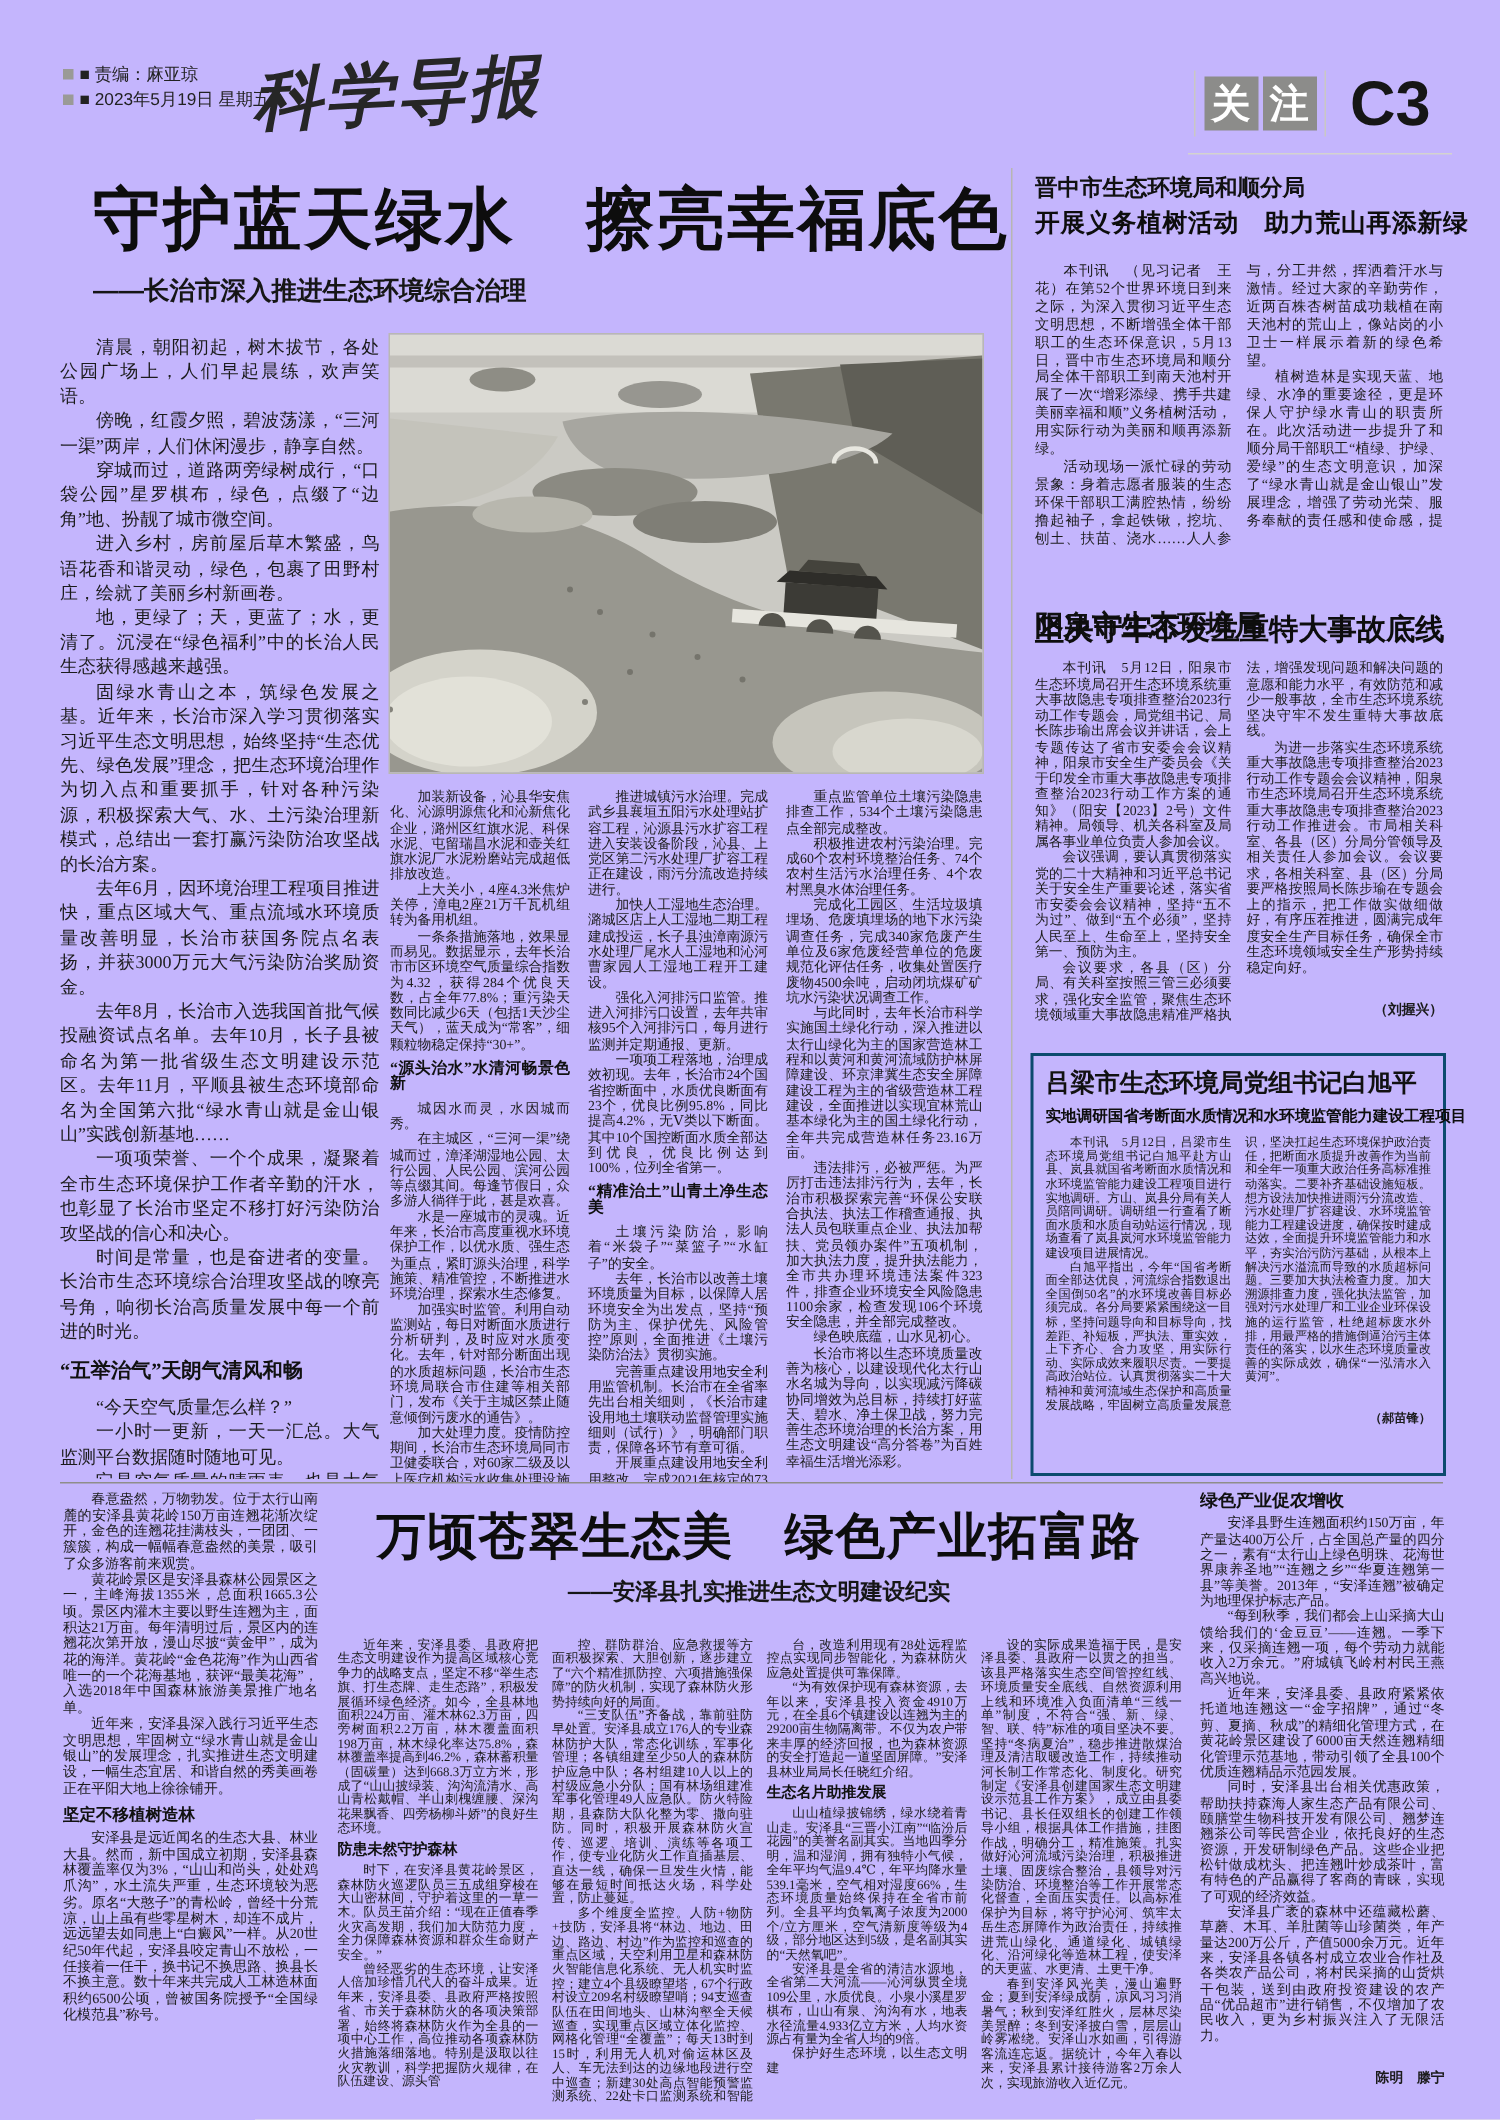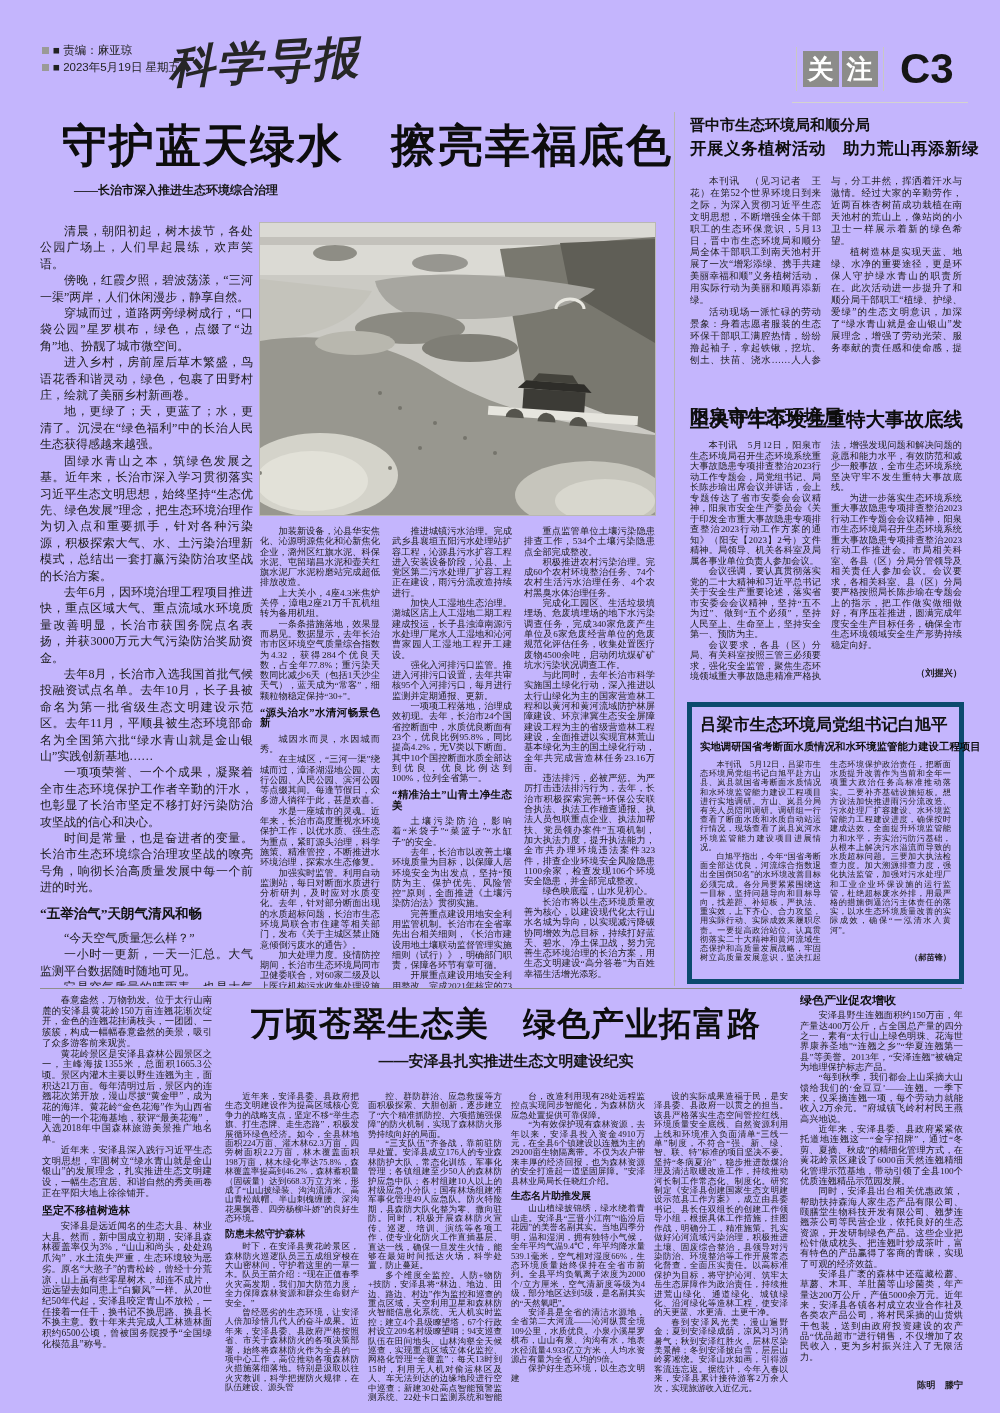--- a/index.html
+++ b/index.html
@@ -15,22 +15,22 @@
   .hdr-right{position:absolute;left:792px;top:38px;width:176px;height:62px;display:flex;align-items:center;}
   .hdr-right .vline{width:1px;height:44px;background:#c9c8c4;margin:0 4px;}
   .sec-box{width:36px;height:36px;background:#8c8c8a;color:#fff;font-family:"Liberation Sans",sans-serif;
            font-weight:bold;font-size:26px;display:flex;align-items:center;justify-content:center;margin:0 1.5px;}
   .page-no{font-family:"Liberation Sans",sans-serif;font-weight:bold;font-size:42px;color:#161616;margin-left:12px;}
   .hdr-rule{position:absolute;left:792px;top:102px;width:176px;height:1px;background:#d4d3cf;}
   
   .m-headline{position:absolute;left:40px;top:116px;width:600px;text-align:center;
               font-family:"Liberation Sans",sans-serif;font-weight:bold;font-size:45px;
               letter-spacing:2px;color:#0d0d0d;white-space:nowrap;margin-left:22px;}
-  .m-deck{position:absolute;left:62px;top:182px;font-size:12px;font-weight:bold;color:#161616;
-          font-family:Liberation Serif, serif;margin-left:12px;}
+  .m-deck{position:absolute;left:62px;top:182px;font-size:17px;font-weight:bold;color:#161616;
+          font-family:Liberation Sans, sans-serif;}
   .col{position:absolute;overflow:hidden;text-align:justify;}
   .para{margin:0;text-indent:2em;}
   .col-subhead{font-family:Liberation Serif, serif;font-weight:bold;text-indent:0;
                margin:7px 0 5px;color:#111;}
   .byline{text-align:right;font-weight:bold;text-indent:0;margin-top:18px;}
   .c1{left:40px;top:223px;width:213px;height:763px;font-size:12px;line-height:16.4px;}
   .c1 .col-subhead{font-size:13.5px;margin:10px 0 8px;}
   .ncol{font-size:9.2px;line-height:10.3px;top:526px;height:462px;}
   .ncol .col-subhead{font-size:10.5px;}
   .nA{left:260px;width:120px;}
@@ -45,21 +45,21 @@
   .sb-headline{position:absolute;left:690px;font-family:"Liberation Sans",sans-serif;font-weight:bold;
                color:#0d0d0d;white-space:nowrap;}
   .sb-body{position:absolute;left:690px;width:272px;column-count:2;column-gap:10px;overflow:hidden;
            text-align:justify;}
   .a1-kicker{top:116px;font-size:15px;}
   .a1-headline{top:138px;font-size:16.5px;letter-spacing:.5px;}
   .a1-body{top:176px;height:198px;font-size:9.5px;line-height:11.9px;}
   .a2-kicker{top:404px;font-size:19px;}
   .a2-headline{top:406px;font-size:19.5px;}
   .a2-body{top:440px;height:254px;font-size:9.2px;line-height:10.5px;}
-  .lv-box{position:absolute;left:687px;top:702px;width:277px;height:282px;border:5px solid #0c4a6e;
+  .lv-box{position:absolute;left:687px;top:702px;width:277px;height:282px;border:2px solid #0c4a6e;
           box-sizing:border-box;padding:7px 8px;}
   .lv-kicker{font-family:"Liberation Sans",sans-serif;font-weight:bold;font-size:16.5px;white-space:nowrap;color:#111;}
   .lv-headline{font-family:"Liberation Sans",sans-serif;font-weight:bold;font-size:10.4px;white-space:nowrap;
                margin-top:4px;color:#0d0d0d;}
   .lv-body{margin-top:6px;height:224px;column-count:2;column-gap:9px;font-size:8.2px;line-height:9.2px;
            overflow:hidden;text-align:justify;}
   
   .h-rule{position:absolute;left:40px;top:988px;width:922px;height:1px;background:#8f8e8a;}
   .b1{left:42px;top:995px;width:170px;height:406px;font-size:9.4px;line-height:10.7px;}
   .b1 .col-subhead{font-size:11px;}

